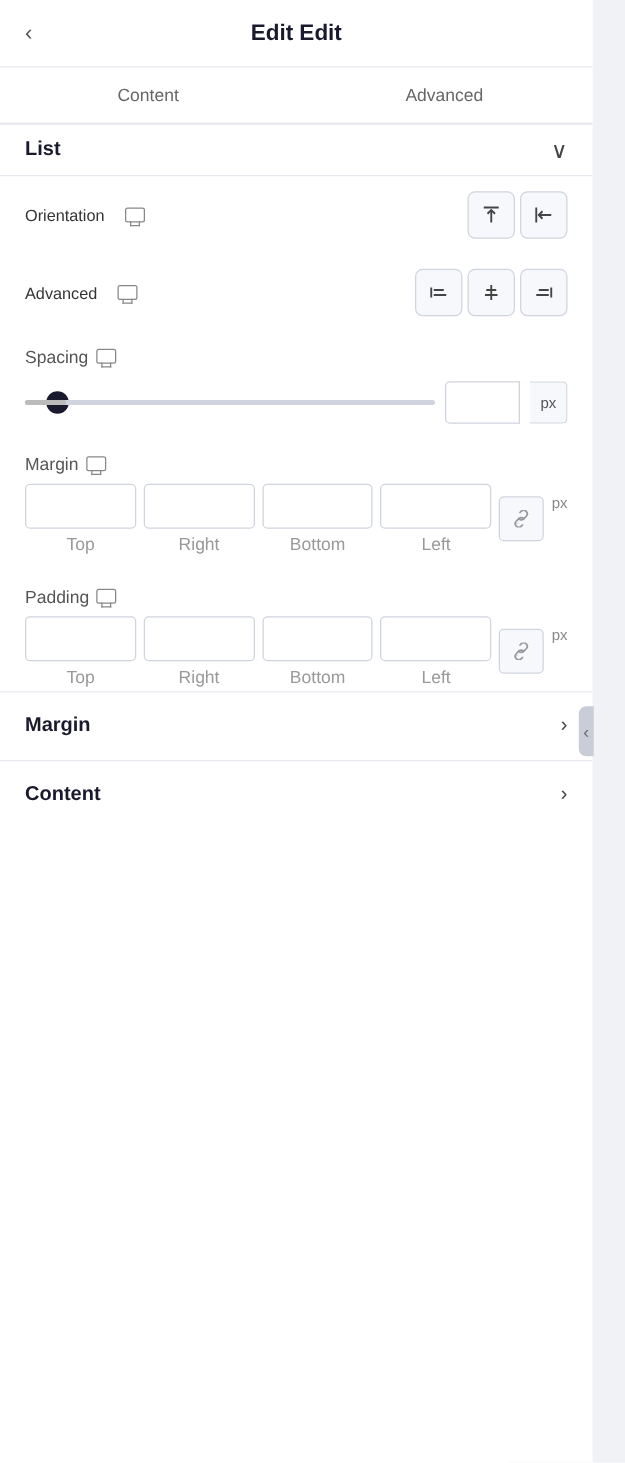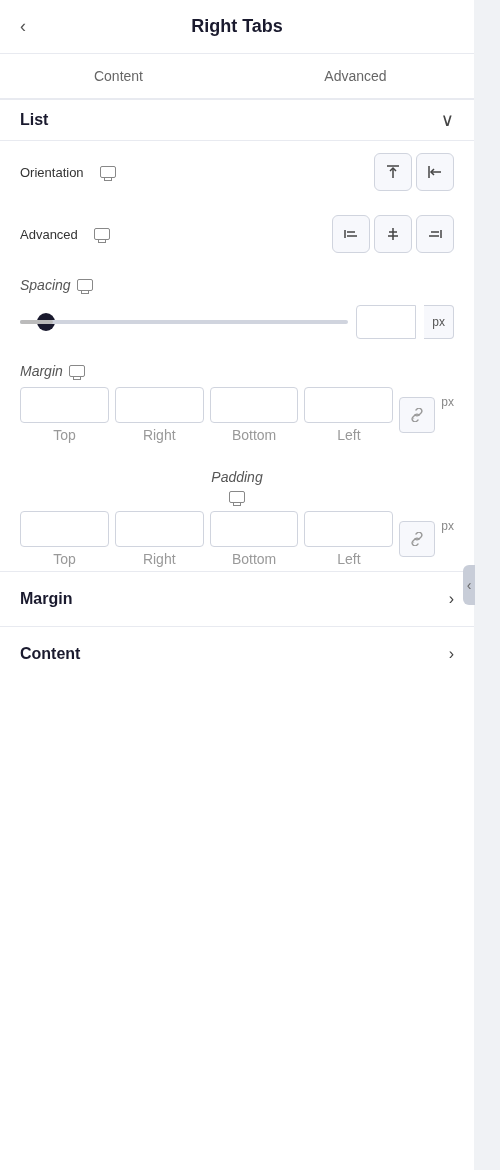--- a/index.html
+++ b/index.html
@@ -256,21 +256,20 @@
 
     .section-label-row {
       display: flex;
       align-items: center;
       gap: 6px;
       padding: 12px 20px 8px 20px;
     }
     .section-label-text {
       font-size: 14px;
       color: #555;
-      font-style: italic;
     }
 
     
     .collapsible-section {
       border-top: 1px solid #e8eaf0;
     }
     .collapsible-header {
       display: flex;
       align-items: center;
       justify-content: space-between;
@@ -308,21 +307,21 @@
       font-size: 14px;
     }
   </style>
 </head>
 <body>
 
 <div class="panel">
 
   <div class="header">
     <button class="back-btn">‹</button>
-    <span class="header-title">Right Tabs</span>
+    <span class="header-title">Edit Edit</span>
   </div>
 
   <div class="tabs">
     <div class="tab">
       <span>Content</span>
     </div>
     <div class="tab">
       <span>Advanced</span>
     </div>
   </div>
@@ -428,21 +427,21 @@
     <div class="link-btn">
       <svg width="14" height="14" viewBox="0 0 14 14" fill="none">
         <path d="M5 7a3 3 0 0 0 4 0l2-2a2.83 2.83 0 0 0-4-4L6 2" stroke="#999" stroke-width="1.4" stroke-linecap="round"></path>
         <path d="M9 7a3 3 0 0 0-4 0L3 9a2.83 2.83 0 0 0 4 4L8 12" stroke="#999" stroke-width="1.4" stroke-linecap="round"></path>
         <line x1="4" y1="10" x2="3" y2="11" stroke="#ccc" stroke-width="1.2"></line>
       </svg>
     </div>
     <span class="px-label">px</span>
   </div>
 
-  <div class="section-label-row" style="margin-top: 10px; flex-direction: column;">
+  <div class="section-label-row" style="margin-top: 10px;">
     <span class="section-label-text">Padding</span>
     <span class="monitor-icon"></span>
   </div>
 
   <div class="quad-input-row">
     <div class="quad-input-wrap">
       <input class="quad-input" type="text" placeholder="" style="">
       <span class="quad-label">Top</span>
     </div>
     <div class="quad-input-wrap">

